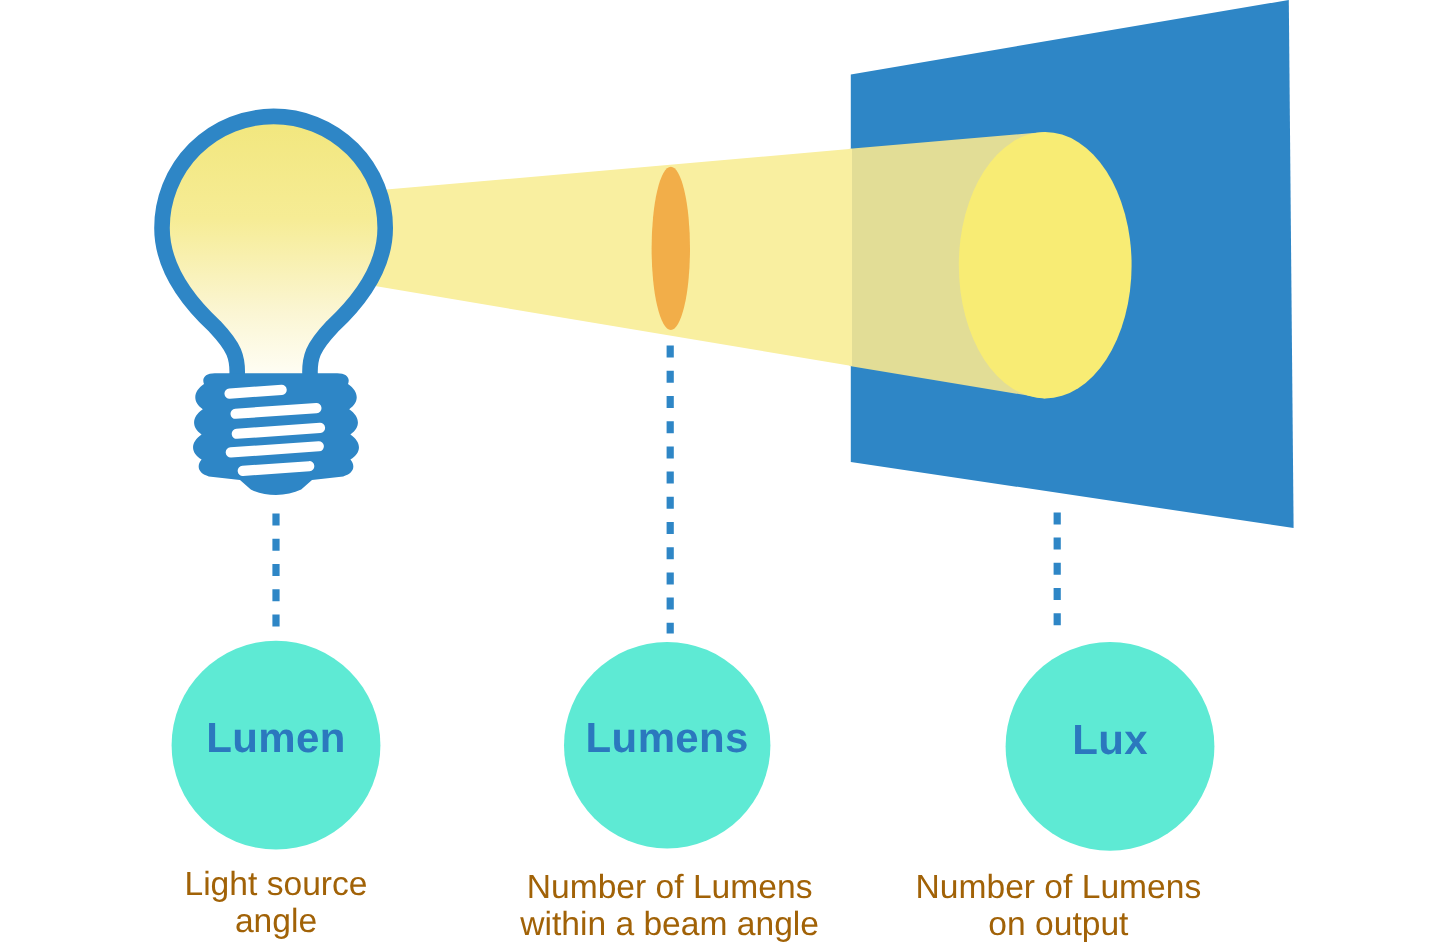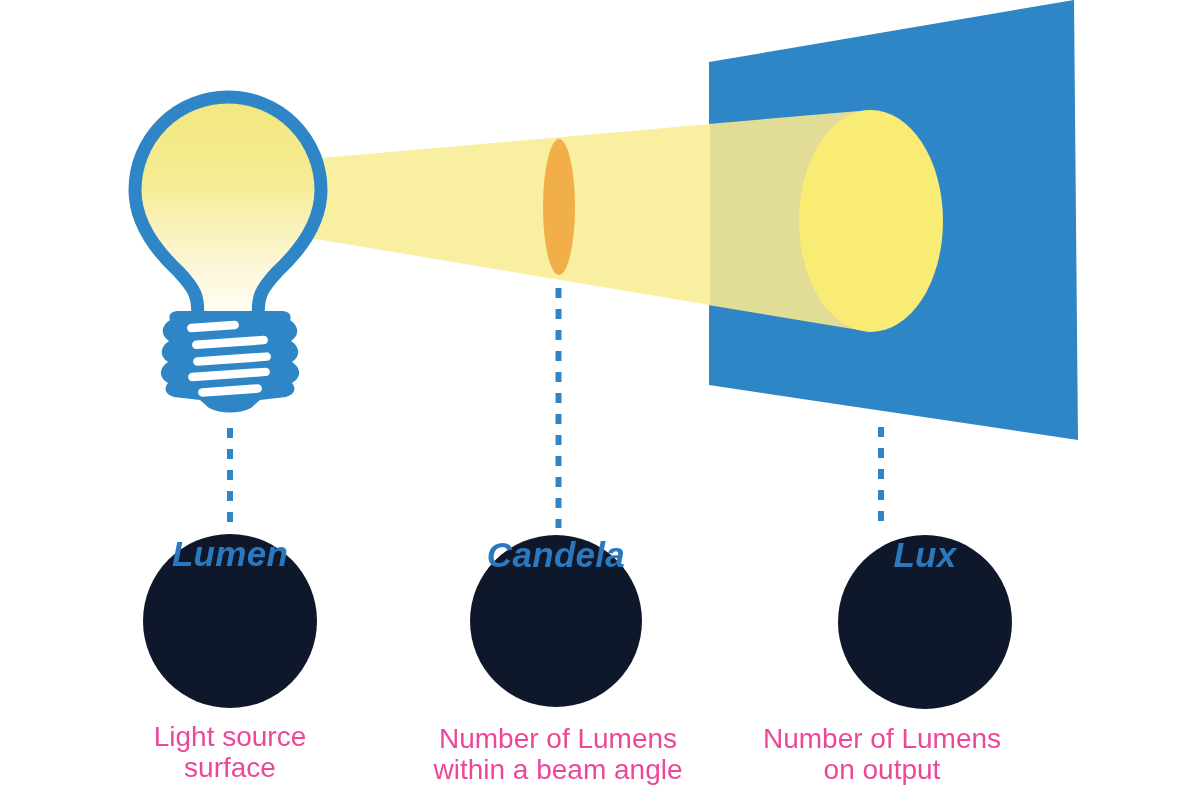--- a/index.html
+++ b/index.html
@@ -4,30 +4,30 @@
 <style>
   html,body{margin:0;padding:0;}
   body{
     width:1200px;height:792px;position:relative;overflow:hidden;
     background:#ffffff;
     font-family:"Liberation Sans", sans-serif;
   }
   .scene{position:absolute;left:0;top:0;}
   .concept-circle{
     position:absolute;border-radius:50%;
-    background:#0f172a;
-    display:flex;align-items:flex-start;justify-content:center;font-style:italic;
+    background:#5eead4;
+    display:flex;align-items:center;justify-content:center;
   }
   .concept-title{
     font-size:35px;font-weight:bold;color:#2b78be;
     padding-bottom:10px;letter-spacing:0.3px;
   }
   .concept-desc{
     position:absolute;text-align:center;
-    font-size:28px;line-height:31px;color:#ec4899;
+    font-size:28px;line-height:31px;color:#a16207;
   }
   .desc-line{display:block;}
 </style>
 </head>
 <body>
 
 <svg class="scene" width="1200" height="792" viewBox="0 0 1200 792">
   <defs>
     <linearGradient id="glassGrad" x1="0" y1="90" x2="0" y2="320" gradientUnits="userSpaceOnUse">
       <stop offset="0" stop-color="#f1e67b"></stop>
@@ -72,25 +72,25 @@
     <line x1="558.5" y1="288" x2="558.5" y2="528"></line>
     <line x1="881" y1="427" x2="881" y2="522"></line>
   </g>
 </svg>
 
 <div class="concept-circle" style="left:143px;top:534px;width:174px;height:174px;">
   <span class="concept-title">Lumen</span>
 </div>
 <div class="concept-desc" style="left:70px;top:721px;width:320px;">
   <span class="desc-line">Light source</span>
-  <span class="desc-line">surface</span>
+  <span class="desc-line">angle</span>
 </div>
 
 <div class="concept-circle" style="left:470px;top:535px;width:172px;height:172px;">
-  <span class="concept-title">Candela</span>
+  <span class="concept-title">Lumens</span>
 </div>
 <div class="concept-desc" style="left:398px;top:723px;width:320px;">
   <span class="desc-line">Number of Lumens</span>
   <span class="desc-line">within a beam angle</span>
 </div>
 
 <div class="concept-circle" style="left:838px;top:535px;width:174px;height:174px;">
   <span class="concept-title">Lux</span>
 </div>
 <div class="concept-desc" style="left:722px;top:723px;width:320px;">

